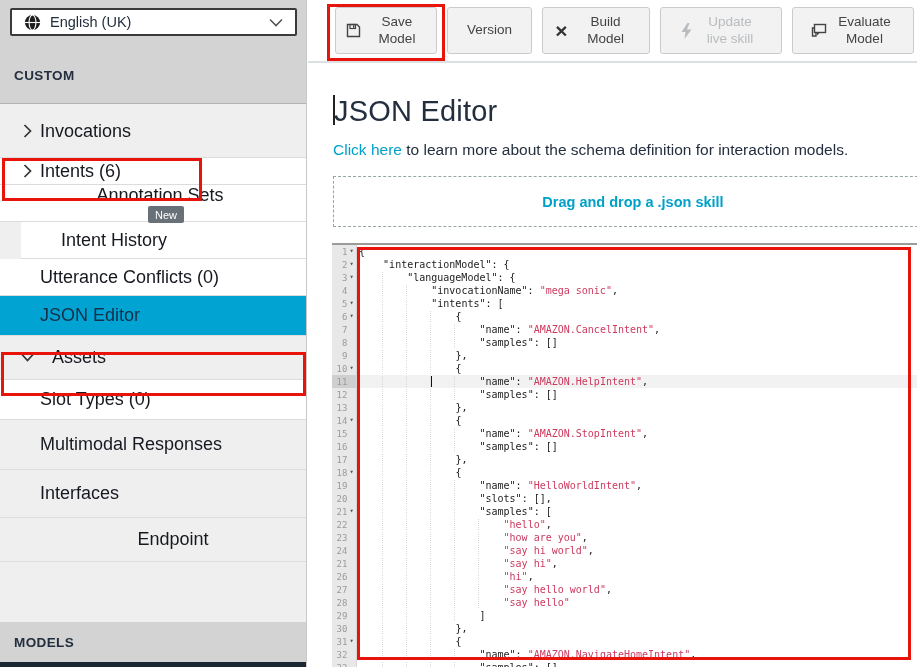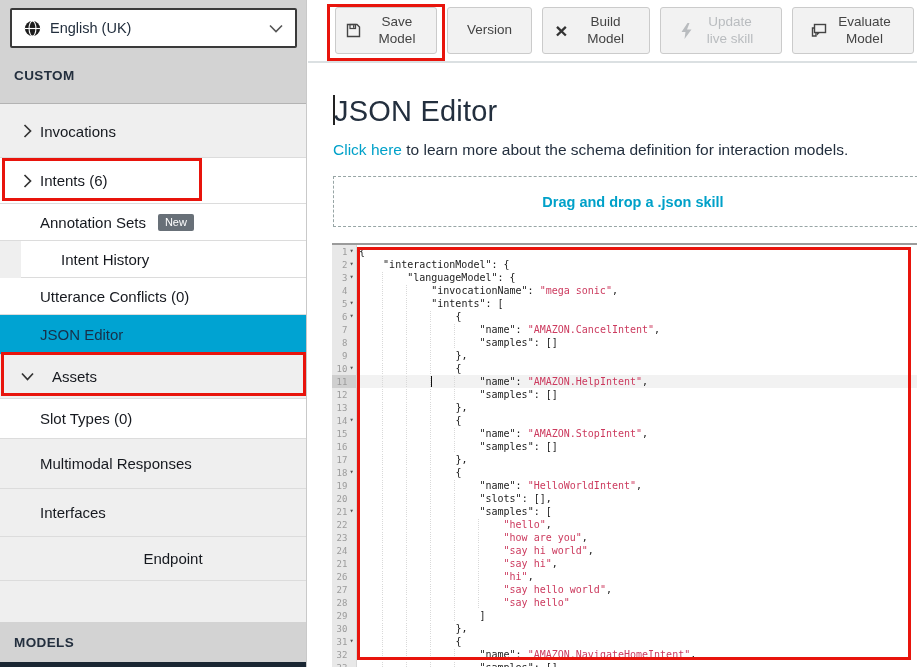--- a/index.html
+++ b/index.html
@@ -5,37 +5,37 @@
   * { margin:0; padding:0; box-sizing:border-box; }
   html,body { width:917px; height:667px; overflow:hidden; background:#fff;
               font-family:"Liberation Sans", sans-serif; }
   .app { position:relative; width:917px; height:667px; }
 
   
   .sidebar { position:absolute; left:0; top:0; width:307px; height:667px;
              background:#efefef; border-right:1px solid #c9c9c9; }
   .sidebar-top { position:absolute; left:0; top:0; width:100%; height:104px;
                  background:#d3d3d3; border-bottom:1px solid #b3b3b3; }
-  .lang-select { position:absolute; left:10px; top:8px; width:287px; height:40px;
+  .lang-select { position:absolute; left:10px; top:8px; width:287px; height:28px;
                  background:#fff; border:2px solid #3a3a3a; border-radius:2px;
                  display:flex; align-items:center; padding:0 12px; cursor:pointer; }
   .lang-select .lbl { font-size:14.5px; color:#232f3e; margin-left:9px; flex:1; }
   .section-header { font-size:13.5px; font-weight:bold; color:#232f3e;
                     letter-spacing:.4px; padding-left:14px; }
   .custom-hdr { position:absolute; left:0; top:68px; width:100%; }
   .nav { position:absolute; left:0; top:105px; width:100%; }
   .nav-item { display:flex; align-items:center; padding-left:14px;
               border-bottom:1px solid #dcdcdc; background:#efefef; cursor:pointer; }
   .nav-item .chev { width:26px; display:flex; align-items:center; }
   .nav-item .nolbl-pad { width:26px; }
-  .nav-item .lbl { font-size:15px; color:#16191f; }
+  .nav-item .lbl { font-size:18px; color:#16191f; }
   .nav-item.white { background:#ffffff; }
   .nav-item.selected { background:#00a3d2; }
   .nav-item.selected .lbl { color:#173049; }
-  .i1{height:53px;} .i2{height:48px;} .i3{height:46px;} .i4{height:37px;}
+  .i1{height:53px;} .i2{height:48px;} .i3{height:27px;} .i4{height:37px;flex-direction:column;}
   .i5{height:37px;margin-left:21px;} .i6{height:37px;} .i7{height:40px;} .i8{height:44px;gap:12px;}
   .i9{height:40px;} .i10{height:50px;} .i11{height:48px;} .i12{height:44px;justify-content:center;}
   .badge { background:#687078; color:#fff; font-size:11px; border-radius:2px;
            padding:2.5px 7px; margin-left:12px; }
   .models-hdr { position:absolute; left:0; top:622px; width:100%; height:40px;
                 background:#d3d3d3; display:flex; align-items:center; }
   .sidebar-bottom-bar { position:absolute; left:0; top:662px; width:100%; height:5px;
                         background:#1b2733; }
 
   

